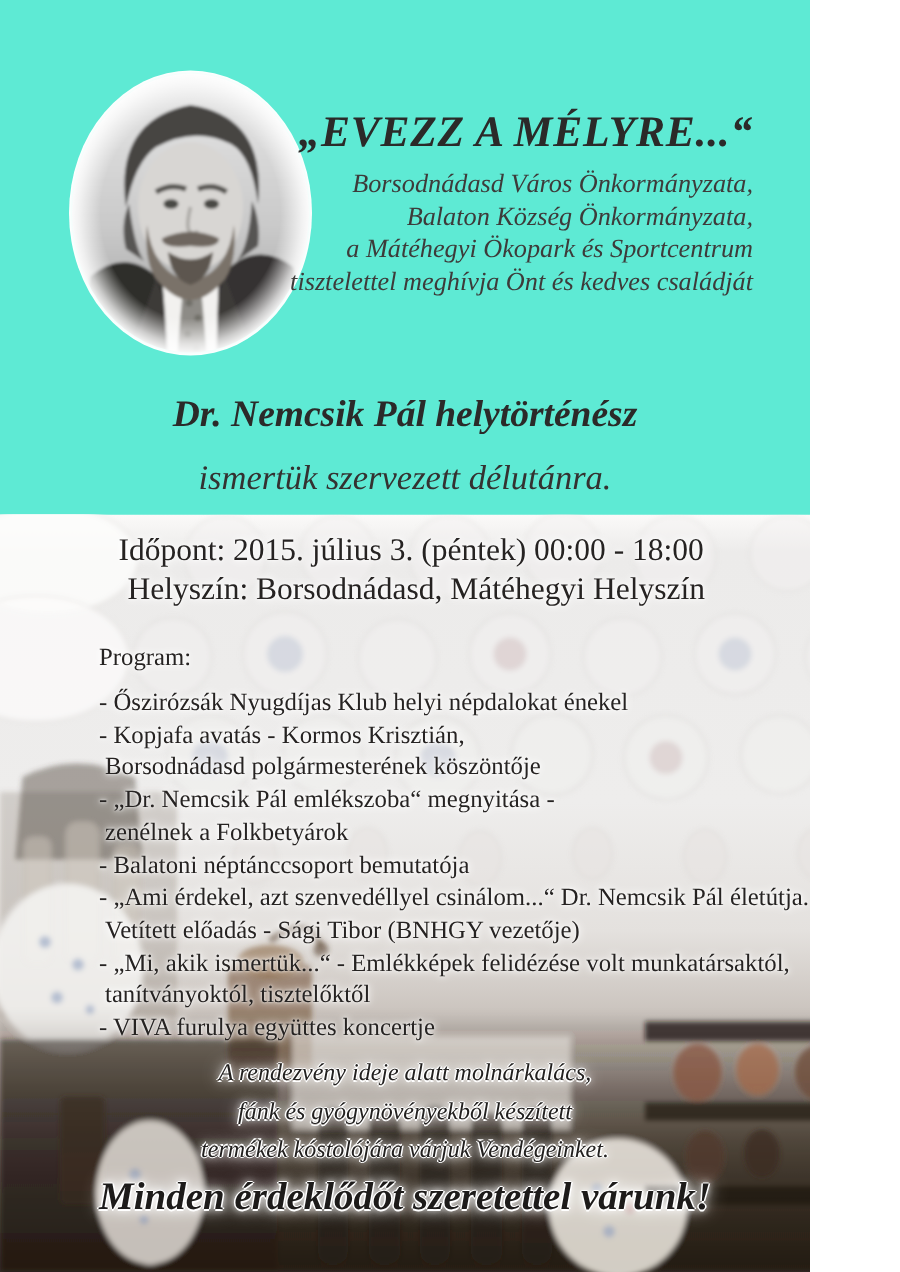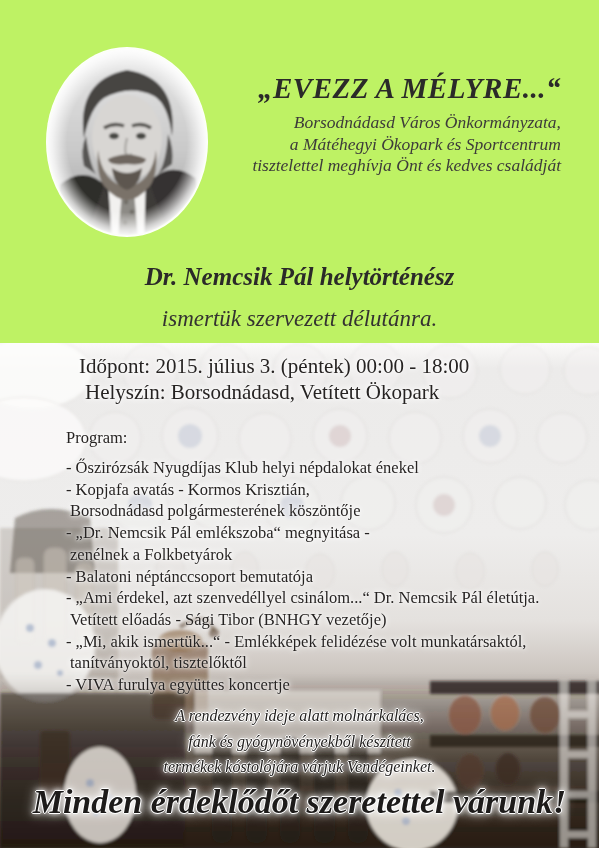--- a/index.html
+++ b/index.html
@@ -1,18 +1,18 @@
 <!DOCTYPE html>
 <html><head>
 <meta charset="utf-8">
 <style>
   html,body{margin:0;padding:0;background:#ffffff;}
   .page{
-    position:relative;width:599px;height:848px;overflow:hidden;
-    background:#bef264;font-family:"Liberation Serif", serif;color:#262322;
+    position:relative;width:540px;height:848px;overflow:hidden;
+    background:#5eead4;font-family:"Liberation Serif", serif;color:#262322;
   }
   
   .bg-collage{position:absolute;left:0;top:343px;width:600px;height:505px;}
   .bg-collage svg{display:block;}
   
   .portrait{position:absolute;left:46px;top:46px;width:162px;height:192px;}
   
   .header-text{position:absolute;right:38px;top:72px;text-align:right;}
   .header-title{
     font-size:29px;font-weight:bold;font-style:italic;color:#2b2a29;
@@ -41,21 +41,21 @@
   .program-head{left:66px;top:428px;font-size:16.5px;}
   .program-list{left:66px;top:457px;font-size:16.5px;line-height:21.7px;}
   .pline{white-space:nowrap;}
   .pline.indent{margin-left:4px;}
   .tasting{
     left:0;right:0;top:703px;text-align:center;font-style:italic;
     font-size:16px;line-height:25.5px;color:#22201f;
   }
   .welcome{
     left:0;right:0;top:783px;text-align:center;
-    font-size:34px;font-weight:bold;font-style:italic;color:#1d1b1a;white-space:nowrap;
+    font-size:26px;font-weight:bold;font-style:italic;color:#1d1b1a;white-space:nowrap;
   }
 </style>
 </head>
 <body>
 
 <div class="page">
 
   <div class="bg-collage">
     <svg width="600" height="505" viewBox="0 0 600 505" xmlns="http://www.w3.org/2000/svg">
       <defs>
@@ -259,31 +259,32 @@
         <path d="M66,122 Q81,132 96,122 Q94,140 81,144 Q68,140 66,122 Z" fill="#5d564f"></path>
       </g>
       <ellipse cx="81" cy="96" rx="81" ry="95" fill="url(#vign)"></ellipse>
     </svg>
   </div>
 
   <div class="header-text">
     <div class="header-title">„EVEZZ A MÉLYRE...“</div>
     <div class="header-orgs">
       <div>Borsodnádasd Város Önkormányzata,</div>
+      <div>Balaton Község Önkormányzata,</div>
       <div>a Mátéhegyi Ökopark és Sportcentrum</div>
       <div>tisztelettel meghívja Önt és kedves családját</div>
     </div>
   </div>
 
   <div class="main-title">Dr. Nemcsik Pál helytörténész</div>
   <div class="main-sub">ismertük szervezett délutánra.</div>
 
   <div class="layer info-block glow-soft">
     <div>Időpont: 2015. július 3. (péntek) 00:00 - 18:00</div>
-    <div class="info-line2">Helyszín: Borsodnádasd, Vetített Ökopark</div>
+    <div class="info-line2">Helyszín: Borsodnádasd, Mátéhegyi Helyszín</div>
   </div>
 
   <div class="layer program-head glow-soft">Program:</div>
   <div class="layer program-list glow-soft">
     <div class="pline">- Őszirózsák Nyugdíjas Klub helyi népdalokat énekel</div>
     <div class="pline">- Kopjafa avatás - Kormos Krisztián,</div>
     <div class="pline indent">Borsodnádasd polgármesterének köszöntője</div>
     <div class="pline">- „Dr. Nemcsik Pál emlékszoba“ megnyitása -</div>
     <div class="pline indent">zenélnek a Folkbetyárok</div>
     <div class="pline">- Balatoni néptánccsoport bemutatója</div>

